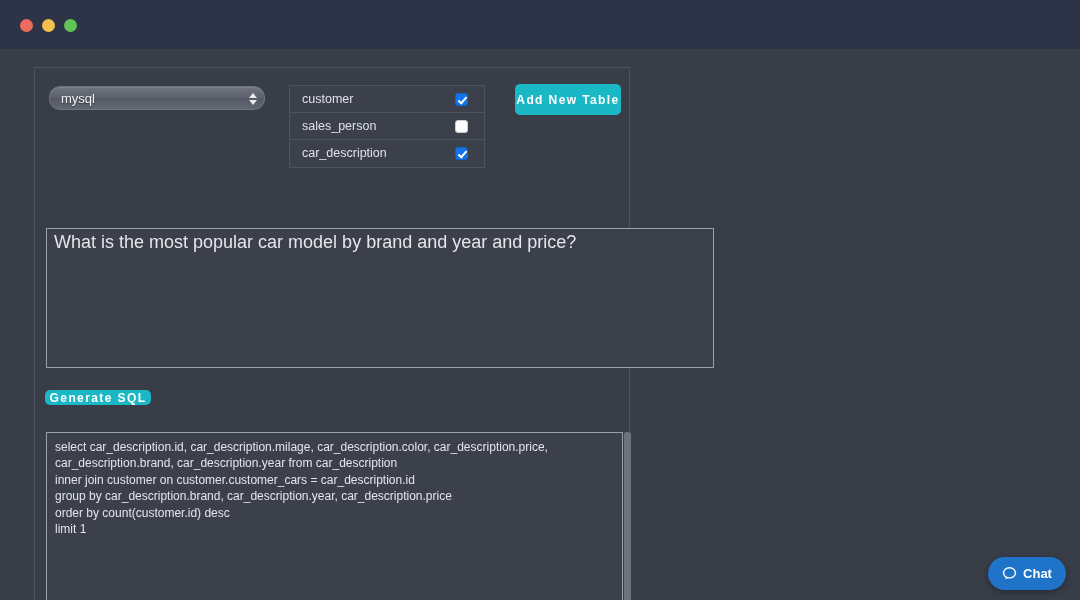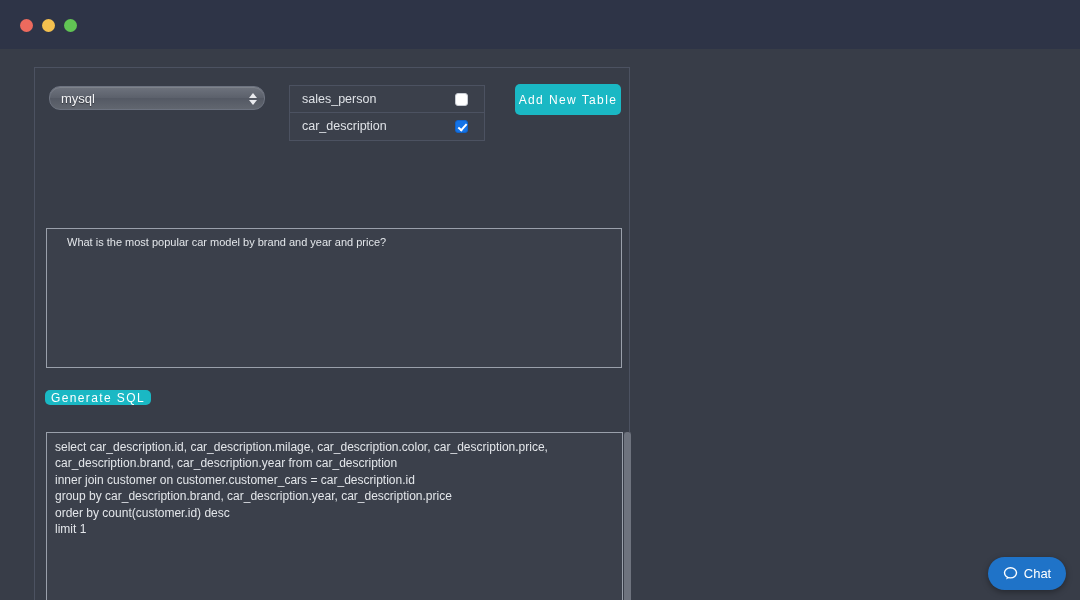--- a/index.html
+++ b/index.html
@@ -167,44 +167,44 @@
 
   
   .btn-teal {
     position: absolute;
     border: none;
     border-radius: 5px;
     background: #1ab8c4;
     color: #ffffff;
     font-family: "Liberation Sans", sans-serif;
     font-size: 12px;
-    font-weight: normal;
+    font-weight: bold;
     letter-spacing: 1.4px;
     cursor: pointer;
     white-space: nowrap;
   }
   .btn-add-table {
     left: 480px; top: 16px;
     width: 106px;
     height: 31px;
   }
 
   
   .question-box {
     position: absolute;
     left: 11px; top: 160px;
-    width: 576px;
+    width: 668px;
     height: 140px;
     background: #3b404b;
     border: 1px solid #9aa0ab;
     color: #e3e6ea;
     font-family: "Liberation Sans", sans-serif;
-    font-size: 11px;
+    font-size: 18px;
     line-height: 17px;
-    padding: 5px 20px;
+    padding: 5px 7px;
     resize: none;
     outline: none;
     overflow: hidden;
   }
 
   
   .btn-generate {
     left: 10px; top: 322px;
     width: 106px;
     height: 15px;
@@ -257,21 +257,21 @@
     align-items: center;
     justify-content: center;
     gap: 6px;
     cursor: pointer;
     box-shadow: 0 2px 6px rgba(0,0,0,0.35);
   }
   .chat-icon { width: 15px; height: 15px; display: block; }
   .chat-label {
     color: #ffffff;
     font-size: 13px;
-    font-weight: normal;
+    font-weight: bold;
     line-height: 15px;
   }
 </style>
 </head>
 <body>
 
 <div class="app-window">
 
   <div class="titlebar">
     <div class="traffic-lights">
@@ -292,20 +292,24 @@
           <span class="db-select-label">mysql</span>
           <span class="db-select-arrows">
             <span class="arrow-up"></span>
             <span class="arrow-dn"></span>
           </span>
         </div>
       </div>
 
       <div class="table-list">
 
+        <div class="table-row">
+          <span class="table-row-label">customer</span>
+          <span class="checkbox on"></span>
+        </div>
 
 
         <div class="table-row">
           <span class="table-row-label">sales_person</span>
           <span class="checkbox off"></span>
         </div>
 
         <div class="table-row">
           <span class="table-row-label">car_description</span>
           <span class="checkbox on"></span>

